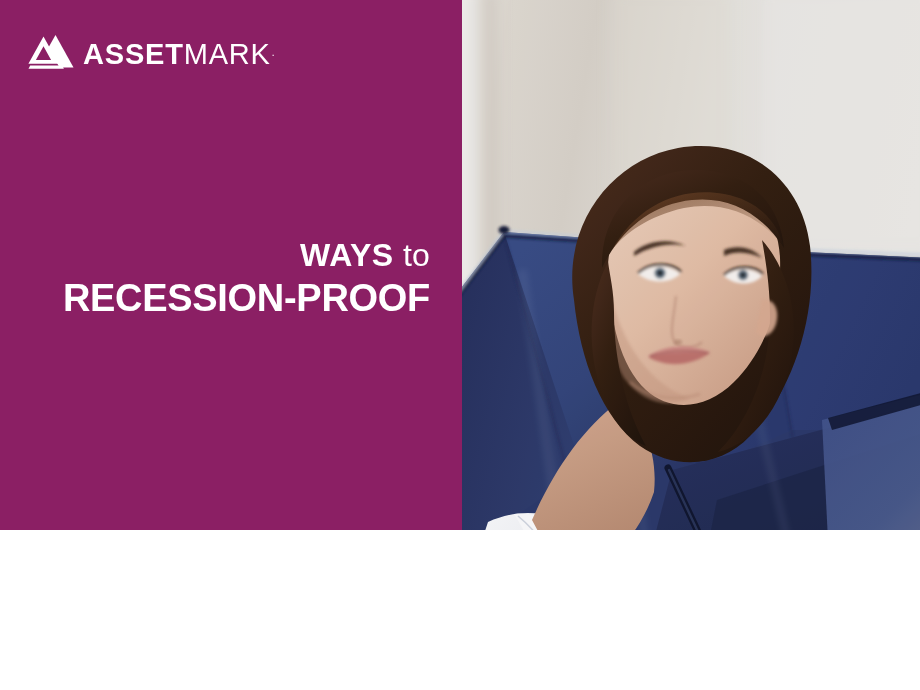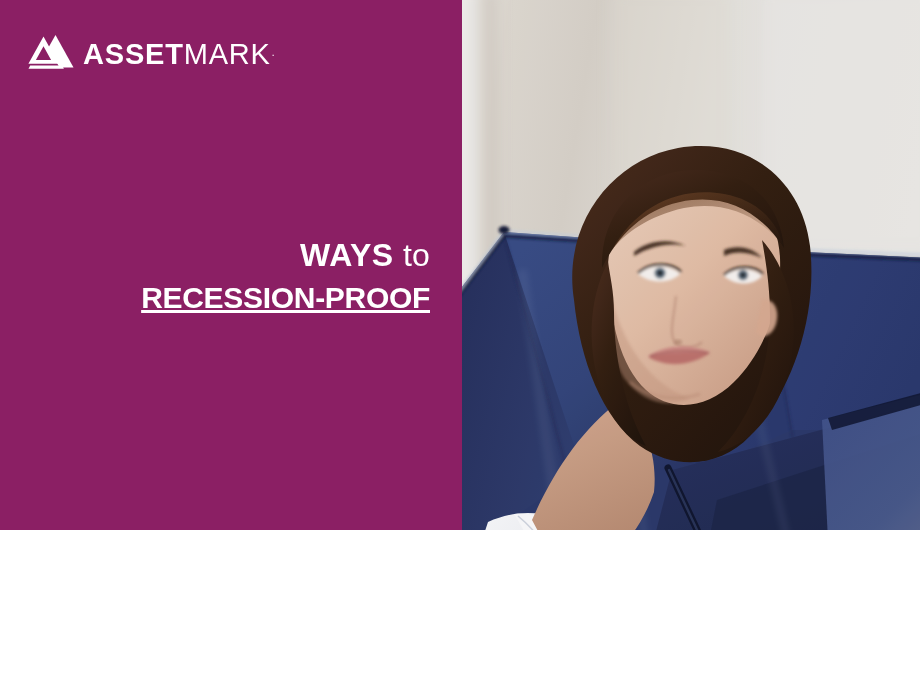--- a/index.html
+++ b/index.html
@@ -76,26 +76,25 @@
   .line-1 {
     font-size: 32px;
     line-height: 38px;
     letter-spacing: 0.2px;
     white-space: nowrap;
   }
   .line-1 .strong { font-weight: 700; letter-spacing: 0.6px; }
   .line-1 .soft   { font-weight: 400; text-align: right; }
 
   .line-2 {
-    font-size: 30px;
+    font-size: 38px;
     font-weight: 700;
     line-height: 48px;
     letter-spacing: -0.3px;
     white-space: nowrap;
-    text-decoration: underline;
   }
 
   .line-3 {
     font-size: 31px;
     font-weight: 400;
     line-height: 40px;
     letter-spacing: 0.2px;
     white-space: nowrap;
   }
 

